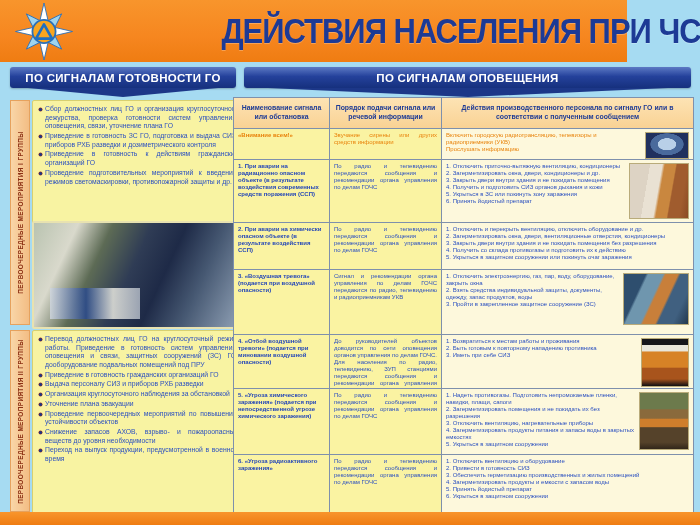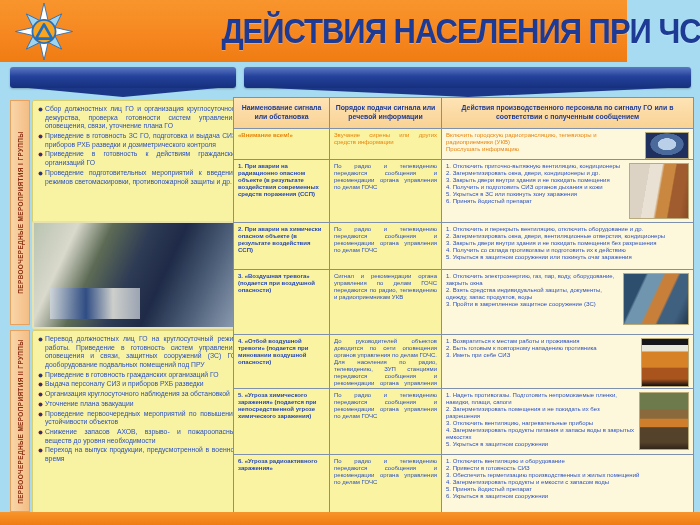--- a/index.html
+++ b/index.html
@@ -94,23 +94,25 @@
   <svg class="abs emblem" viewBox="0 0 64 64" data-name="mchs-emblem-icon">
     <polygon points="32,4 39,25 60,32 39,39 32,60 25,39 4,32 25,25" fill="#9fd4ee" stroke="#2a6fb8" stroke-width="1" transform="rotate(45 32 32)"></polygon>
     <polygon points="32,0 38,26 64,32 38,38 32,64 26,38 0,32 26,26" fill="#ffffff" stroke="#2a6fb8" stroke-width="1"></polygon>
     <circle cx="32" cy="32" r="13" fill="#f9a51f" stroke="#2a6fb8" stroke-width="2"></circle>
     <path d="M32 24 L41 40 L23 40 Z" fill="none" stroke="#1f6fc0" stroke-width="3" stroke-linejoin="round"></path>
   </svg>
   <div class="abs title" data-name="poster-title">ДЕЙСТВИЯ НАСЕЛЕНИЯ ПРИ ЧС</div>
 </div>
 
 <div class="abs banner banner-left" data-name="banner-go-readiness">
+  <span data-name="banner-go-readiness-label">ПО СИГНАЛАМ ГОТОВНОСТИ ГО</span>
   <i class="chev" data-name="banner-chevron"></i>
 </div>
 <div class="abs banner banner-right" data-name="banner-alert-signals">
+  <span data-name="banner-alert-signals-label">ПО СИГНАЛАМ ОПОВЕЩЕНИЯ</span>
   <i class="chev" data-name="banner-chevron"></i>
 </div>
 
 <div class="abs side-strip strip1" data-name="side-strip-group-1">
   <span class="vtext" data-name="side-strip-group-1-label">ПЕРВООЧЕРЕДНЫЕ МЕРОПРИЯТИЯ I ГРУППЫ</span>
 </div>
 <div class="abs note note1" data-name="measures-group-1-panel">
   <ul data-name="measures-group-1-list">
       <li data-name="measure-item">Сбор должностных лиц ГО и организация круглосуточного дежурства, проверка готовности систем управления, оповещения, связи, уточнение плана ГО</li>
       <li data-name="measure-item">Приведение в готовность ЗС ГО, подготовка и выдача СИЗ, приборов РХБ разведки и дозиметрического контроля</li>

